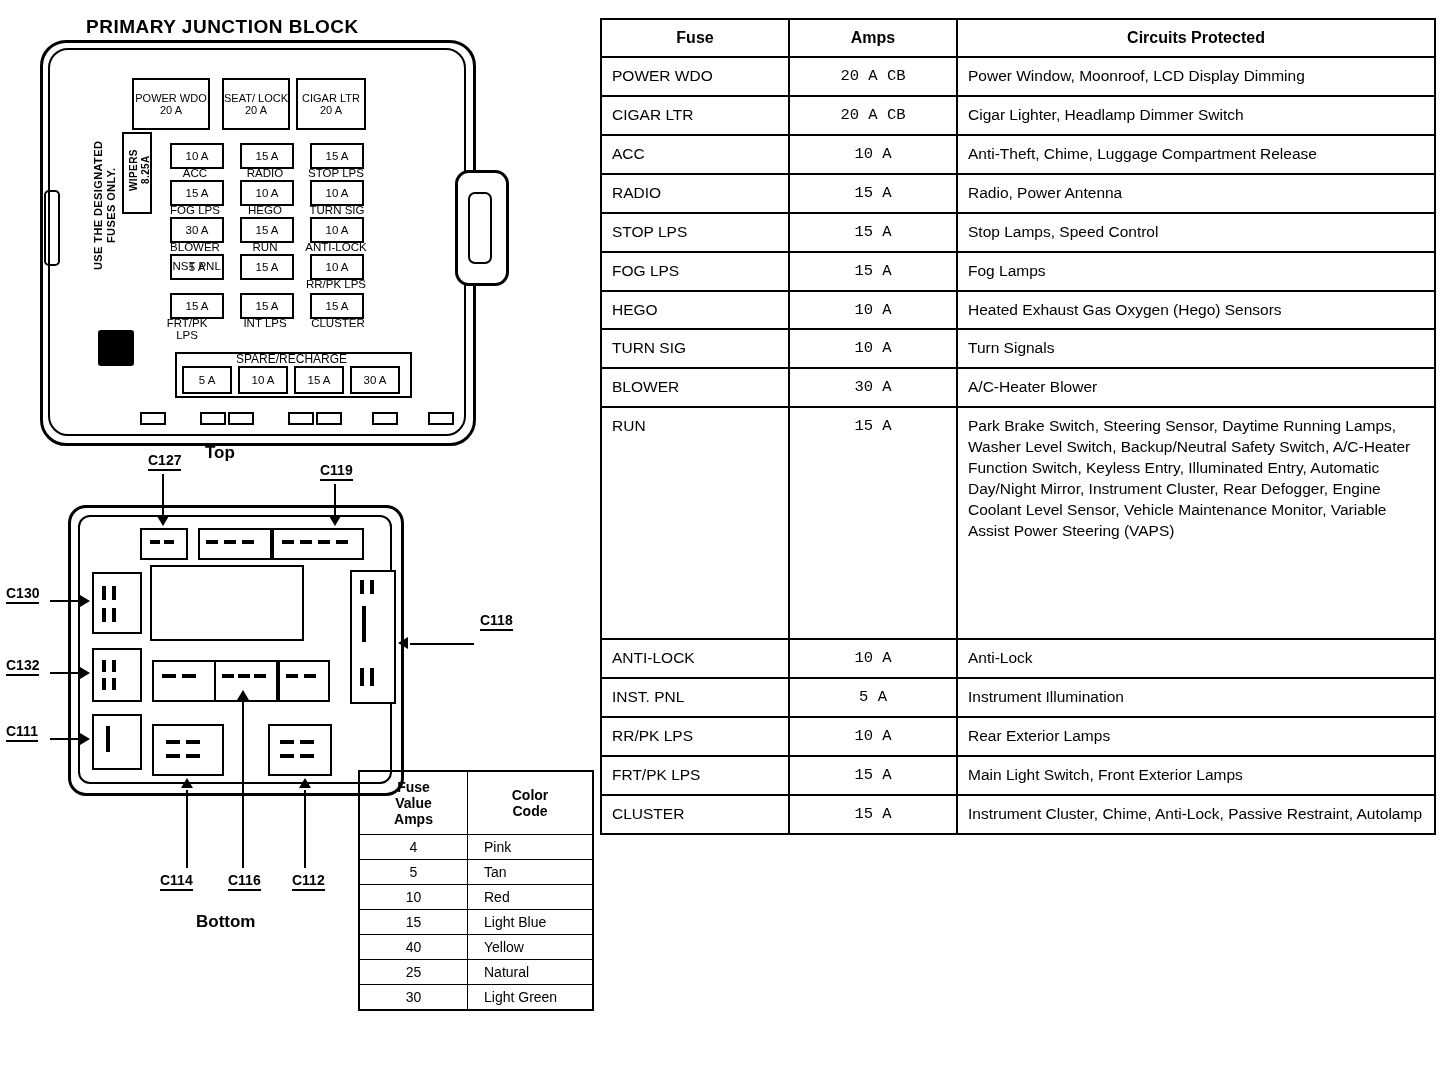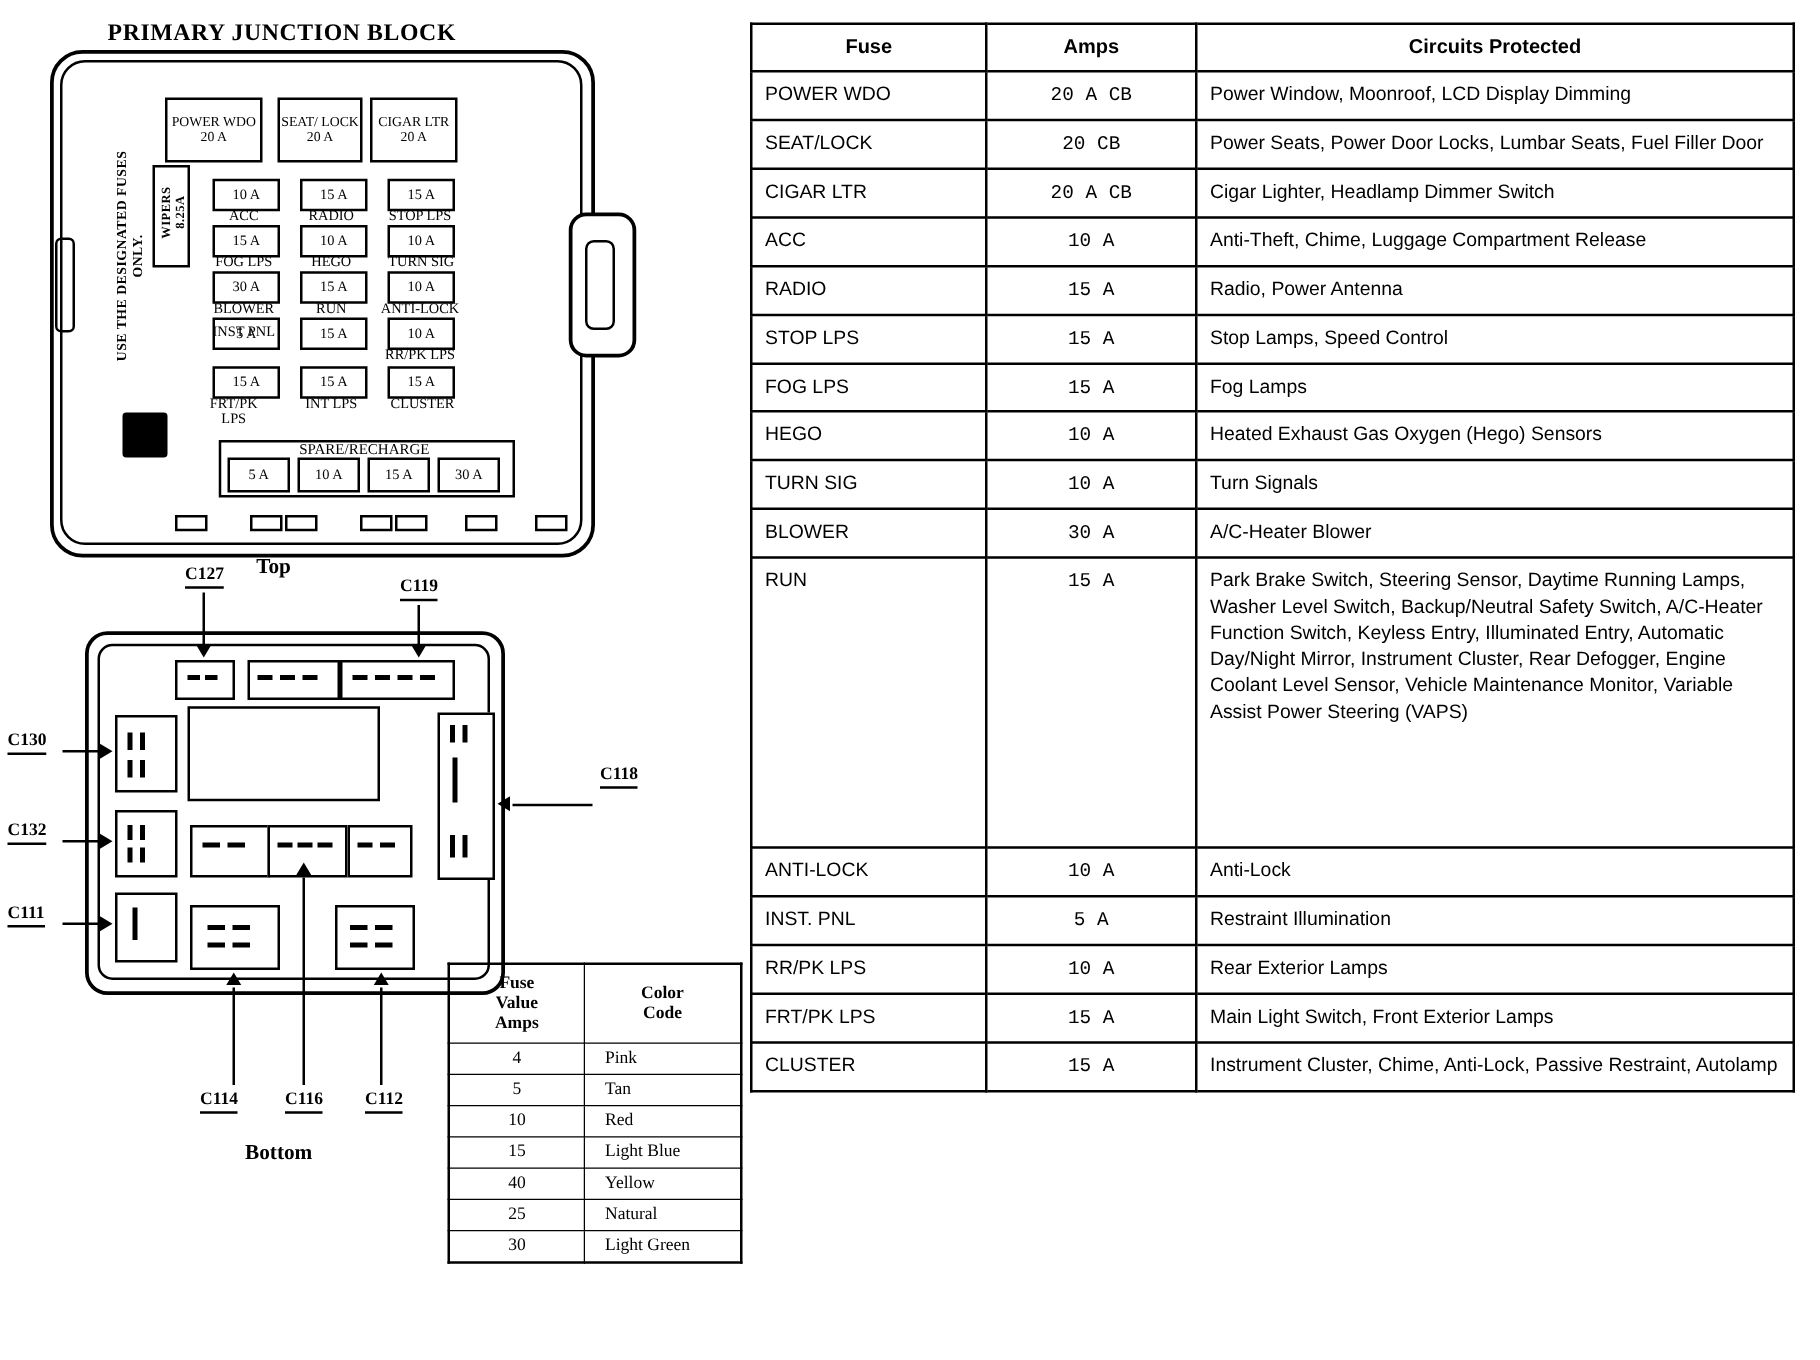--- a/index.html
+++ b/index.html
@@ -1,20 +1,20 @@
 <!DOCTYPE html>
 <html><head>
 <meta charset="utf-8">
 <style>
   html,body{margin:0;padding:0;background:#fff;}
   body{width:1456px;height:1088px;position:relative;font-family:"Liberation Sans",sans-serif;color:#000;overflow:hidden;}
   .page{position:absolute;inset:0;}
 
   
-  #left{position:absolute;left:0;top:0;width:600px;height:1088px;font-family:Liberation Serif, serif;}
+  #left{position:absolute;left:0;top:0;width:600px;height:1088px;}
   #pjb-title{position:absolute;left:86px;top:16px;font-size:19px;font-weight:bold;letter-spacing:.5px;}
 
   
   #top-box{position:absolute;left:40px;top:40px;width:430px;height:400px;
     border:3px solid #000;border-radius:26px;}
   #top-box-inner{position:absolute;left:48px;top:48px;width:414px;height:384px;
     border:2px solid #000;border-radius:20px;}
   #tab-right{position:absolute;left:455px;top:170px;width:48px;height:110px;border:3px solid #000;border-radius:14px;background:#fff;}
   #tab-right-in{position:absolute;left:468px;top:192px;width:20px;height:68px;border:2px solid #000;border-radius:7px;}
   #tab-left{position:absolute;left:44px;top:190px;width:12px;height:72px;border:2px solid #000;border-radius:5px;}
@@ -355,25 +355,20 @@
         <th>Fuse</th>
         <th>Amps</th>
         <th>Circuits Protected</th>
       </tr>
       <tr>
             <td class="c-fuse">POWER  WDO</td>
             <td class="c-amps">20 A CB</td>
             <td class="c-circ">Power Window, Moonroof, LCD Display Dimming</td>
           </tr>
       <tr>
-            <td class="c-fuse">SEAT/LOCK</td>
-            <td class="c-amps">20 CB</td>
-            <td class="c-circ">Power Seats, Power Door Locks, Lumbar Seats, Fuel Filler Door</td>
-          </tr>
-      <tr>
             <td class="c-fuse">CIGAR LTR</td>
             <td class="c-amps">20 A CB</td>
             <td class="c-circ">Cigar Lighter, Headlamp Dimmer Switch</td>
           </tr>
       <tr>
             <td class="c-fuse">ACC</td>
             <td class="c-amps">10 A</td>
             <td class="c-circ">Anti-Theft, Chime, Luggage Compartment Release</td>
           </tr>
       <tr>
@@ -412,21 +407,21 @@
             <td class="c-circ">Park Brake Switch, Steering Sensor, Daytime Running Lamps, Washer Level Switch, Backup/Neutral Safety Switch, A/C-Heater Function Switch, Keyless Entry, Illuminated Entry, Automatic Day/Night Mirror, Instrument Cluster, Rear Defogger, Engine Coolant Level Sensor, Vehicle Maintenance Monitor, Variable Assist Power Steering (VAPS)</td>
           </tr>
       <tr>
             <td class="c-fuse">ANTI-LOCK</td>
             <td class="c-amps">10 A</td>
             <td class="c-circ">Anti-Lock</td>
           </tr>
       <tr>
             <td class="c-fuse">INST. PNL</td>
             <td class="c-amps">5 A</td>
-            <td class="c-circ">Restraint Illumination</td>
+            <td class="c-circ">Instrument Illumination</td>
           </tr>
       <tr>
             <td class="c-fuse">RR/PK LPS</td>
             <td class="c-amps">10 A</td>
             <td class="c-circ">Rear Exterior Lamps</td>
           </tr>
       <tr>
             <td class="c-fuse">FRT/PK LPS</td>
             <td class="c-amps">15 A</td>
             <td class="c-circ">Main Light Switch, Front Exterior Lamps</td>

